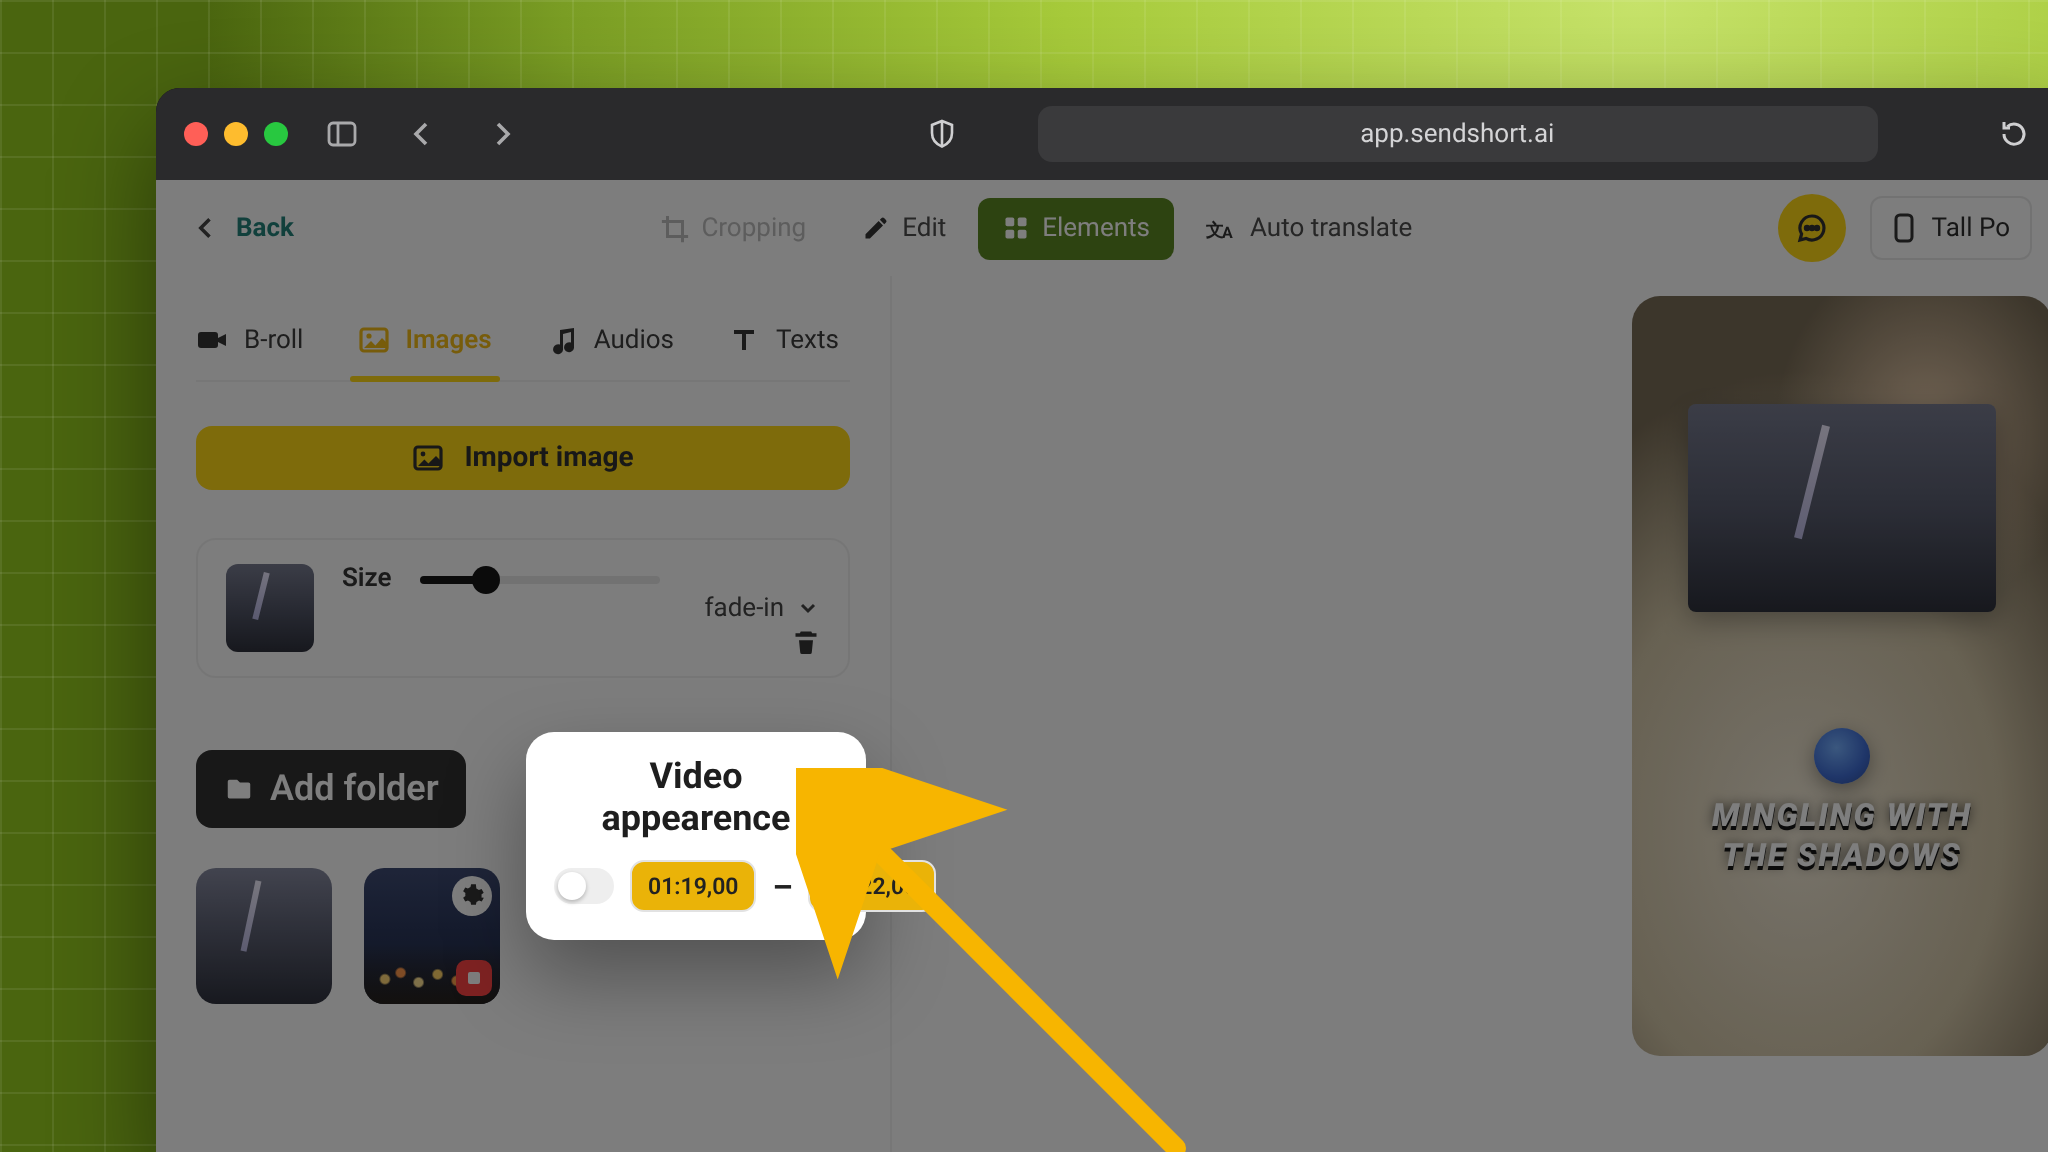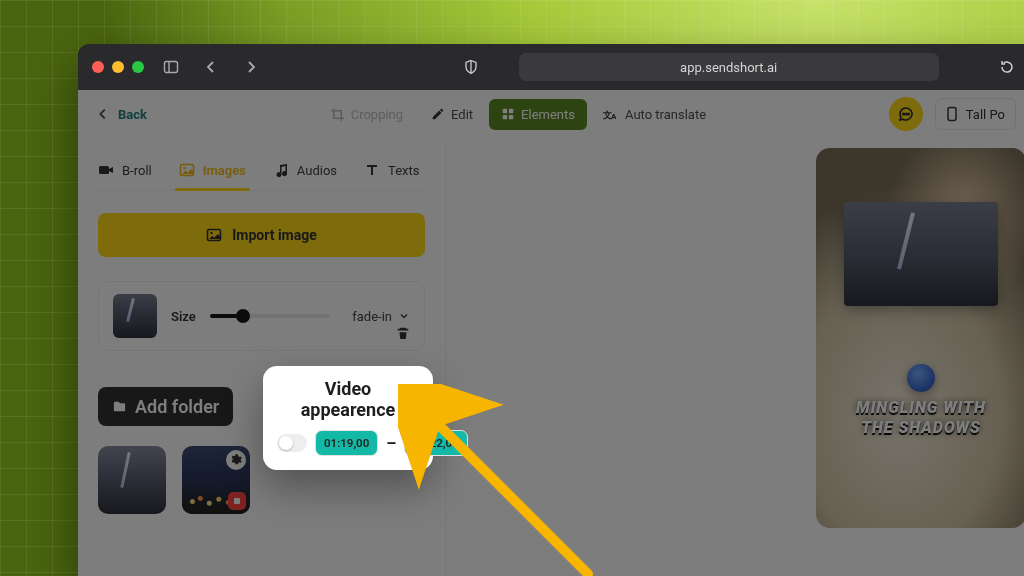--- a/index.html
+++ b/index.html
@@ -54,23 +54,23 @@
   .left{width:368px; padding:12px 20px 0 20px; border-right:1px solid #f0f0f0}
   .mid{flex:1}
   .right{width:226px; padding:10px 0 0 0}
   
   .ltabs{display:flex; gap:27px; border-bottom:1px solid #efefef; padding:4px 0 0 0; font-size:13px}
   .ltab{display:flex;align-items:center;gap:8px;padding:8px 0 12px 0;color:#2b2b2b;position:relative}
   .ltab.active{color:#f0b400;font-weight:600}
   .ltab.active::after{content:"";position:absolute;left:-4px;right:-4px;bottom:-1px;height:3px;background:#ffd400;border-radius:2px}
   .ltab .ic{width:16px;height:16px;display:flex;align-items:center;justify-content:center}
   
-  .import{margin:22px 0 0 0; background:#ffd400; height:44px; border-radius:8px; display:flex;align-items:center;justify-content:center;gap:10px;font-weight:700;font-size:14px;color:#1e1e1e}
-  
-  .card{margin-top:24px;border:1px solid #eee;border-radius:10px;padding:12px 14px;display:flex;align-items:center;gap:14px;position:relative}
+  .import{margin:22px 0 0 0; background:#ffd400; height:32px; border-radius:8px; display:flex;align-items:center;justify-content:center;gap:10px;font-weight:700;font-size:14px;color:#1e1e1e}
+  
+  .card{margin-top:24px;border:1px solid #eee;border-radius:10px;padding:12px 14px;display:flex;gap:14px;position:relative}
   .thumb{width:44px;height:44px;border-radius:6px;background:linear-gradient(180deg,#6b6f85 0%,#3e4255 55%,#1b1e2a 100%);position:relative;overflow:hidden}
   .thumb::after{content:"";position:absolute;left:16px;top:4px;width:3px;height:24px;background:linear-gradient(180deg,#e9e6ff,#b0aee0);transform:rotate(14deg);filter:blur(.3px)}
   .size-col{display:flex;flex-direction:column;gap:6px}
   .size-lab{font-size:13px;font-weight:600;color:#222}
   .slider{width:120px;height:4px;background:#e4e4e4;border-radius:3px;position:relative}
   .slider .fill{position:absolute;left:0;top:0;height:100%;width:28%;background:#000;border-radius:3px}
   .slider .knob{position:absolute;left:28%;top:50%;width:14px;height:14px;background:#000;border-radius:50%;transform:translate(-50%,-50%)}
   .fade{margin-left:auto;display:flex;align-items:center;gap:6px;font-size:13px;color:#333}
   .trash{position:absolute;right:14px;bottom:10px;color:#222}
   
@@ -105,21 +105,21 @@
   .preview .cap{position:absolute;left:0;right:0;top:250px;text-align:center;font-weight:900;font-size:16px;letter-spacing:1px;color:#fff;text-shadow:0 2px 0 #000,0 0 6px rgba(0,0,0,.7);line-height:1.25;font-style:italic}
   
   .popover{
     position:absolute; left:185px; top:322px; width:170px; background:#fff; border-radius:14px; padding:12px 14px 14px 14px;
     box-shadow:0 18px 40px rgba(0,0,0,.35); z-index:5;
   }
   .popover h4{font-size:18px;font-weight:700;color:#1e1e1e;text-align:center;margin-bottom:10px}
   .pop-row{display:flex;align-items:center;gap:8px}
   .toggle{width:30px;height:18px;border-radius:10px;background:#eee;position:relative;flex:0 0 auto}
   .toggle::after{content:"";position:absolute;left:2px;top:2px;width:14px;height:14px;border-radius:50%;background:#fff;box-shadow:0 1px 2px rgba(0,0,0,.25)}
-  .timebox{border:1px solid #e2e2e2;border-radius:7px;padding:5px 8px;font-size:11.5px;font-weight:600;color:#222;background:#14b8a6}
+  .timebox{border:1px solid #e2e2e2;border-radius:7px;padding:5px 8px;font-size:11.5px;font-weight:600;color:#222;background:#eab308}
   .dash{font-weight:700;color:#222}
   
   .arrow{position:absolute;left:320px;top:340px;z-index:6;pointer-events:none}
   
   .dimmer{position:absolute;inset:0;background:rgba(20,20,20,.55);z-index:3;pointer-events:none}
   .window > .titlebar{position:relative;z-index:4}
   svg{display:block}
 </style>
 </head>
 <body>

